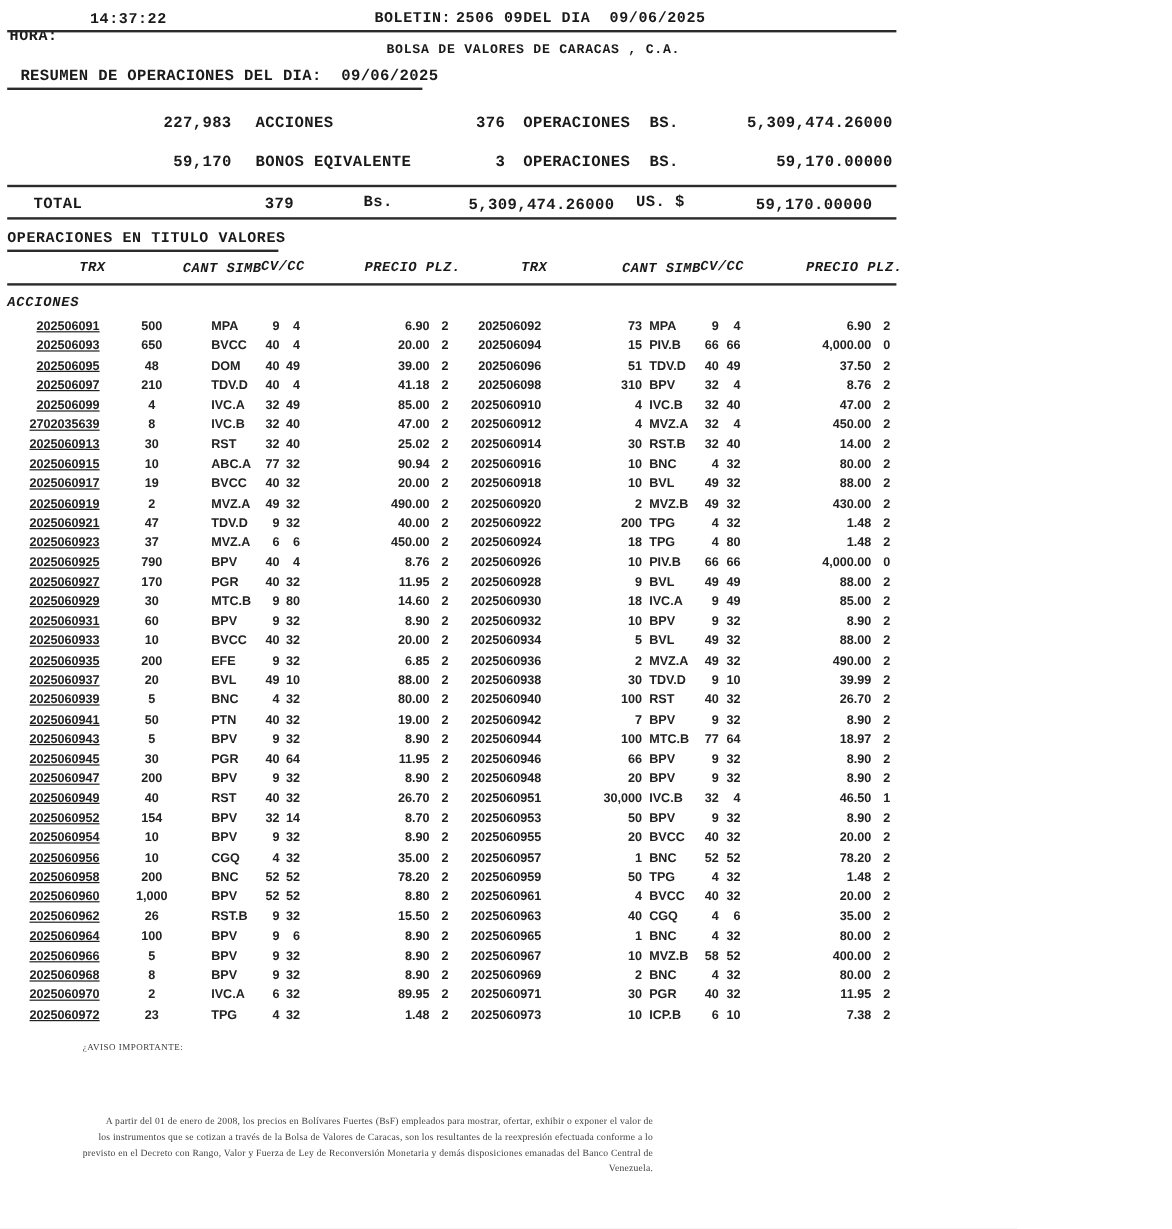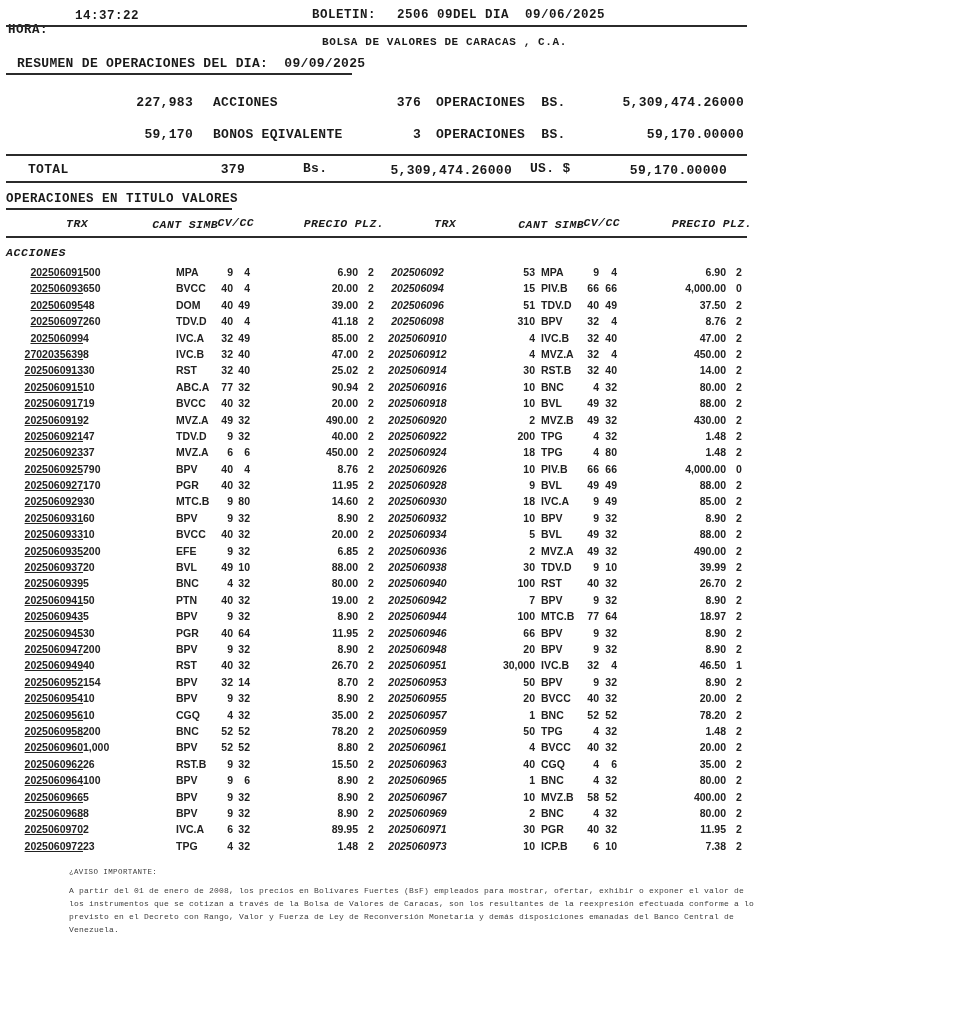--- a/index.html
+++ b/index.html
@@ -24,56 +24,56 @@
 
   
   #op-rows{
     position:absolute;left:6px;top:264px;width:748px;
     font-family:"Liberation Sans","DejaVu Sans",sans-serif;
     font-weight:bold;font-size:10.5px;color:#222;
   }
   .trow{display:flex;height:16.4px;line-height:16.4px;}
   .c{display:block;box-sizing:border-box;white-space:pre;}
   .c1{width:77px;text-align:right;text-decoration:underline;}
-  .c2{width:87px;text-align:left;}
+  .c2{width:87px;text-align:center;}
   .c3{width:48px;text-align:left;padding-left:6px;}
   .c4{width:15px;text-align:right;}
   .c5{width:17px;text-align:right;}
   .c6{width:108px;text-align:right;}
   .c7{width:26px;text-align:left;padding-left:10px;}
-  .c8{width:67px;text-align:center;font-style:italic;}
+  .c8{width:67px;text-align:right;}
   .c9{width:84px;text-align:right;}
   .c10{width:48px;text-align:left;padding-left:6px;}
   .c11{width:16px;text-align:right;}
   .c12{width:18px;text-align:right;}
   .c13{width:109px;text-align:right;}
   .c14{width:26px;text-align:left;padding-left:10px;}
 
   
   .foot{
-    font-family:Liberation Mono, monospace;
-    font-weight:normal;color:#3d3d3d;
+    font-family:Liberation Serif, serif;
+    font-weight:normal;color:#3d3d3d;text-align:right;
   }
   .aviso{font-size:7.5px;letter-spacing:.4px;}
-  .legal{font-size:8px;line-height:13px;white-space:pre;letter-spacing:.2px;}
+  .legal{font-size:8px;line-height:13px;white-space:pre;letter-spacing:.2px;margin-top:44px;}
 </style>
 </head>
 <body>
 
 <div class="page">
 
   <span class="abs mono hdr" style="left:8px;top:23px">HORA:</span>
   <span class="abs mono hdr" style="left:75px;top:9px">14:37:22</span>
   <span class="abs mono hdr" style="left:312px;top:8px">BOLETIN:</span>
-  <span class="abs mono hdr" style="left:397px;top:8px">2506 09DEL DIA  09/06/2025</span>
+  <span class="abs mono hdr" style="left:380px;top:8px">2506 09DEL DIA  09/06/2025</span>
   <div class="rule" style="left:6px;top:25px;width:741px"></div>
 
   <span class="abs mono title-line" style="left:322px;top:36px">BOLSA DE VALORES DE CARACAS , C.A.</span>
 
-  <span class="abs mono sum" style="left:17px;top:56px">RESUMEN DE OPERACIONES DEL DIA:  09/09/2025</span>
+  <span class="abs mono sum" style="left:17px;top:56px">RESUMEN DE OPERACIONES DEL DIA:  09/06/2025</span>
   <div class="rule" style="left:6px;top:73px;width:346px"></div>
 
   <span class="abs mono sum right" style="left:75px;top:95px;width:118px">227,983</span>
   <span class="abs mono sum" style="left:213px;top:95px">ACCIONES</span>
   <span class="abs mono sum right" style="left:350px;top:95px;width:71px">376</span>
   <span class="abs mono sum" style="left:436px;top:95px">OPERACIONES  BS.</span>
   <span class="abs mono sum right" style="left:560px;top:95px;width:184px">5,309,474.26000</span>
 
   <span class="abs mono sum right" style="left:75px;top:127px;width:118px">59,170</span>
   <span class="abs mono sum" style="left:213px;top:127px">BONOS EQIVALENTE</span>
@@ -108,21 +108,21 @@
   <div id="op-rows">
       <div class="trow">
         <span class="c c1">202506091</span>
         <span class="c c2">500</span>
         <span class="c c3">MPA</span>
         <span class="c c4">9</span>
         <span class="c c5">4</span>
         <span class="c c6">6.90</span>
         <span class="c c7">2</span>
         <span class="c c8">202506092</span>
-        <span class="c c9">53</span>
+        <span class="c c9">73</span>
         <span class="c c10">MPA</span>
         <span class="c c11">9</span>
         <span class="c c12">4</span>
         <span class="c c13">6.90</span>
         <span class="c c14">2</span>
       </div>
       <div class="trow">
         <span class="c c1">202506093</span>
         <span class="c c2">650</span>
         <span class="c c3">BVCC</span>
@@ -149,21 +149,21 @@
         <span class="c c8">202506096</span>
         <span class="c c9">51</span>
         <span class="c c10">TDV.D</span>
         <span class="c c11">40</span>
         <span class="c c12">49</span>
         <span class="c c13">37.50</span>
         <span class="c c14">2</span>
       </div>
       <div class="trow">
         <span class="c c1">202506097</span>
-        <span class="c c2">260</span>
+        <span class="c c2">210</span>
         <span class="c c3">TDV.D</span>
         <span class="c c4">40</span>
         <span class="c c5">4</span>
         <span class="c c6">41.18</span>
         <span class="c c7">2</span>
         <span class="c c8">202506098</span>
         <span class="c c9">310</span>
         <span class="c c10">BPV</span>
         <span class="c c11">32</span>
         <span class="c c12">4</span>

